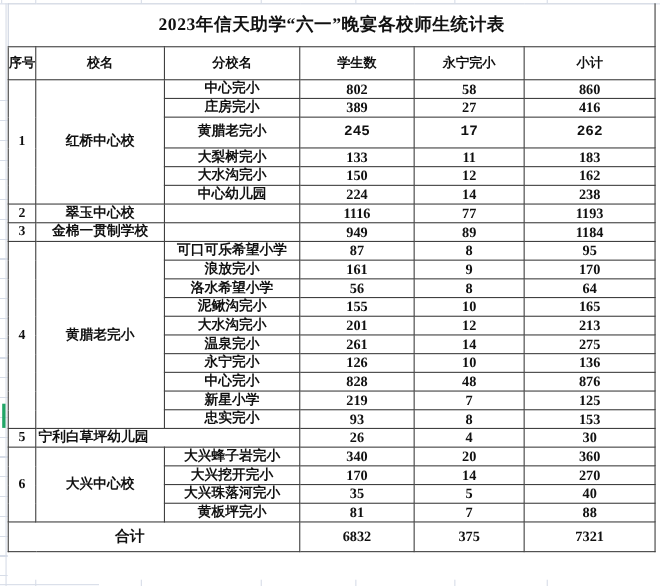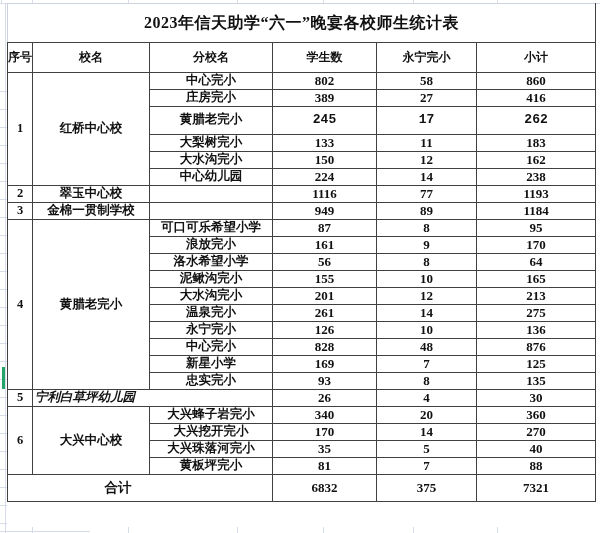--- a/index.html
+++ b/index.html
@@ -14,21 +14,21 @@
   table.stats{position:absolute;left:7px;top:3px;border-collapse:collapse;table-layout:fixed;
       width:588px;background:#fff;}
   td,th{border:1px solid #404040;padding:0;margin:0;text-align:center;vertical-align:middle;
       font-weight:bold;color:#111;font-size:12.5px;line-height:1.1;white-space:nowrap;overflow:hidden;}
   .title-row td{height:38px;font-size:16px;letter-spacing:.5px;
       border-top-color:#ccd3df;border-left-color:#ccd3df;}
   .header-row th{height:29px;font-size:12px;}
   tbody tr{height:17px;}
   tr.tall{height:28px;font-family:Liberation Mono, monospace;}
   .total-row td{height:26px;font-size:13.5px;}
-  td.left{text-align:left;padding-left:2px;font-style:italic;}
+  td.left{text-align:left;padding-left:2px;}
   td.total-label{padding-right:44px;}
   td.num{font-size:13px;}
 </style>
 </head>
 <body>
 
 <div class="canvas">
 
   <div class="hgrid" style="left:0;top:3px;width:600px;height:1px;"></div>
   <div class="vgrid" style="left:1px;top:0;width:1px;height:3px;"></div>
@@ -171,29 +171,29 @@
         <td class="num">136</td>
       </tr>
       <tr>
         <td>中心完小</td>
         <td class="num">828</td>
         <td class="num">48</td>
         <td class="num">876</td>
       </tr>
       <tr>
         <td>新星小学</td>
-        <td class="num">169</td>
+        <td class="num">219</td>
         <td class="num">7</td>
         <td class="num">125</td>
       </tr>
       <tr>
         <td>忠实完小</td>
         <td class="num">93</td>
         <td class="num">8</td>
-        <td class="num">135</td>
+        <td class="num">153</td>
       </tr>
       <tr>
         <td>5</td>
         <td colspan="2" class="left">宁利白草坪幼儿园</td>
         <td class="num">26</td>
         <td class="num">4</td>
         <td class="num">30</td>
       </tr>
       <tr>
         <td rowspan="4">6</td>

